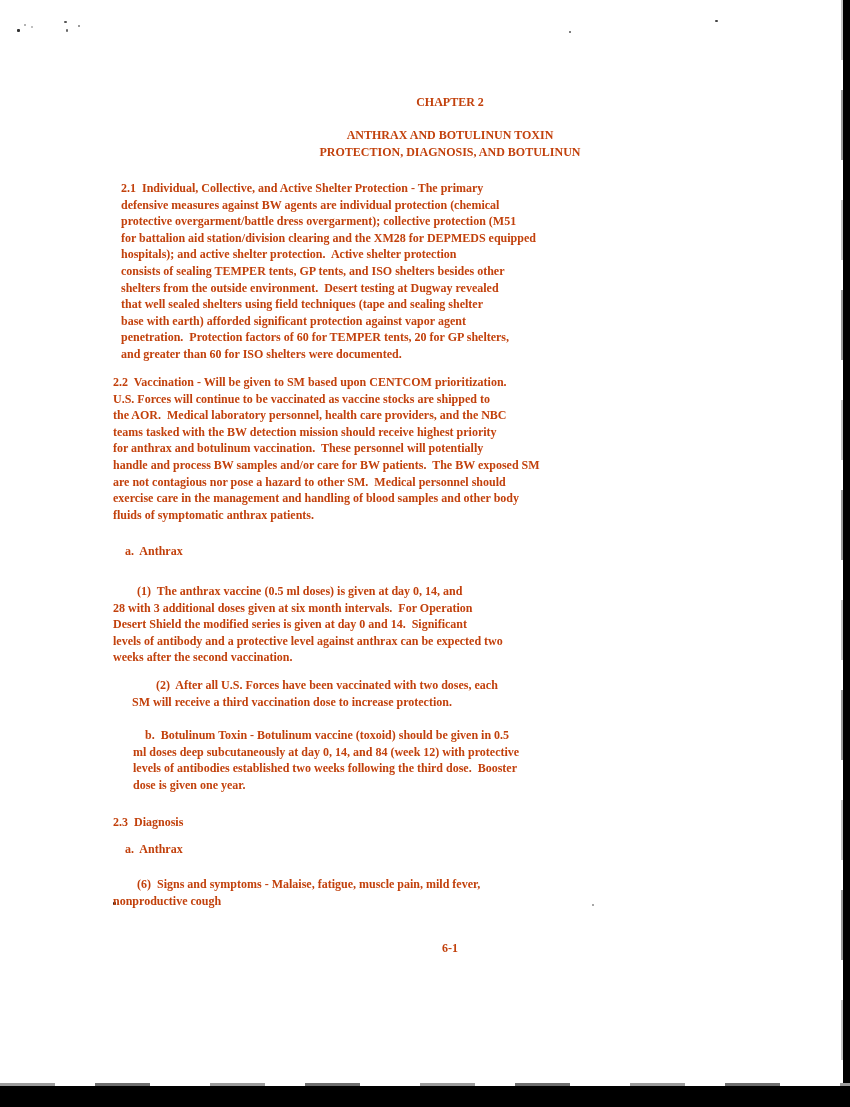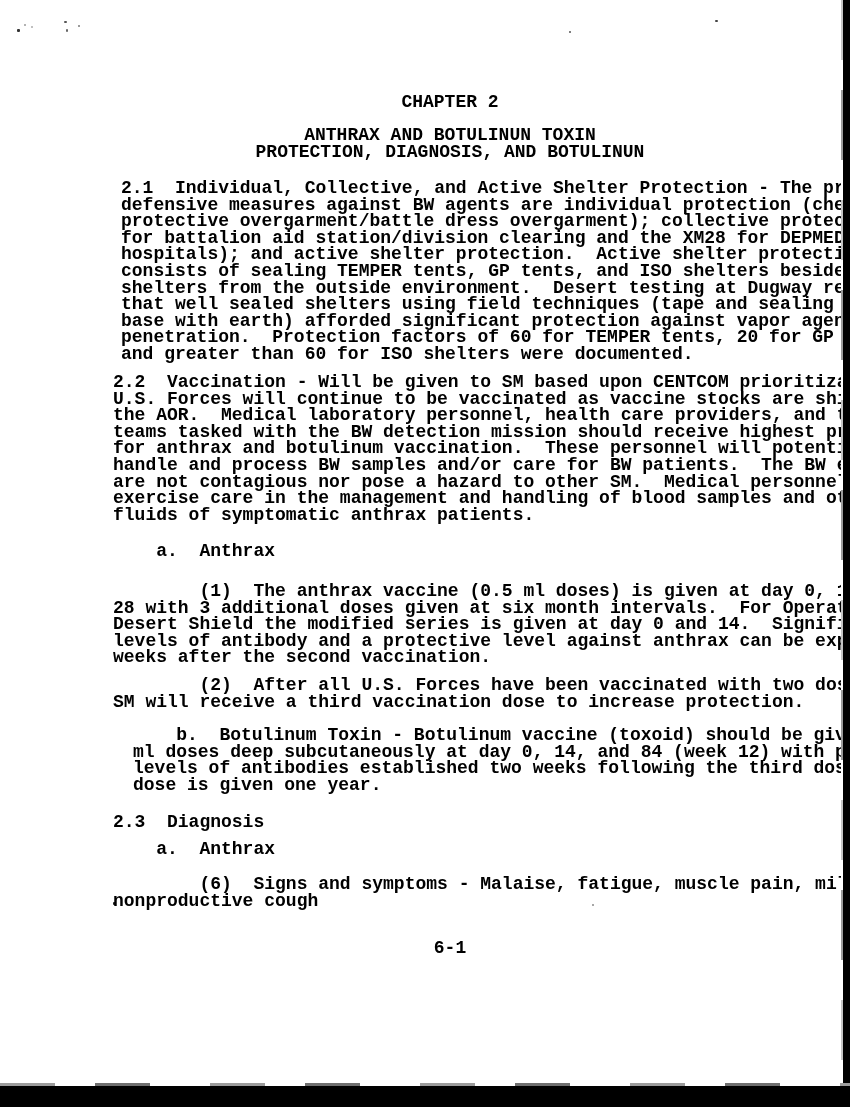--- a/index.html
+++ b/index.html
@@ -2,25 +2,25 @@
 <html><head>
 <meta charset="utf-8">
 <style>
   html, body { margin: 0; padding: 0; background: #e8e8e8; }
   .page {
     position: relative;
     width: 850px;
     height: 1107px;
     background: #ffffff;
     overflow: hidden;
-    font-family: Liberation Mono, monospace;
+    font-family: Liberation Serif, serif;
     font-weight: 700;
-    font-size: 18px;
+    font-size: 12px;
     line-height: 16.6px;
-    color: #000000;
+    color: #c2410c;
   }
   .tblock {
     position: absolute;
     left: 113px;
     white-space: pre;
     letter-spacing: 0;
   }
   .centered {
     width: 674px;
     text-align: center;
@@ -98,21 +98,21 @@
 fluids of symptomatic anthrax patients.</div>
 
   <div class="tblock" style="top:543px;">    a.  Anthrax</div>
 
   <div class="tblock" style="top:575px;margin-top:8px;">        (1)  The anthrax vaccine (0.5 ml doses) is given at day 0, 14, and
 28 with 3 additional doses given at six month intervals.  For Operation
 Desert Shield the modified series is given at day 0 and 14.  Significant
 levels of antibody and a protective level against anthrax can be expected two
 weeks after the second vaccination.</div>
 
-  <div class="tblock" style="top:677px;">        (2)  After all U.S. Forces have been vaccinated with two doses, each
+  <div class="tblock" style="top:677px;margin-left:19px;">        (2)  After all U.S. Forces have been vaccinated with two doses, each
 SM will receive a third vaccination dose to increase protection.</div>
 
   <div class="tblock" style="top:727px;margin-left:20px;">    b.  Botulinum Toxin - Botulinum vaccine (toxoid) should be given in 0.5
 ml doses deep subcutaneously at day 0, 14, and 84 (week 12) with protective
 levels of antibodies established two weeks following the third dose.  Booster
 dose is given one year.</div>
 
   <div class="tblock" style="top:814px;">2.3  Diagnosis</div>
 
   <div class="tblock" style="top:841px;">    a.  Anthrax</div>

